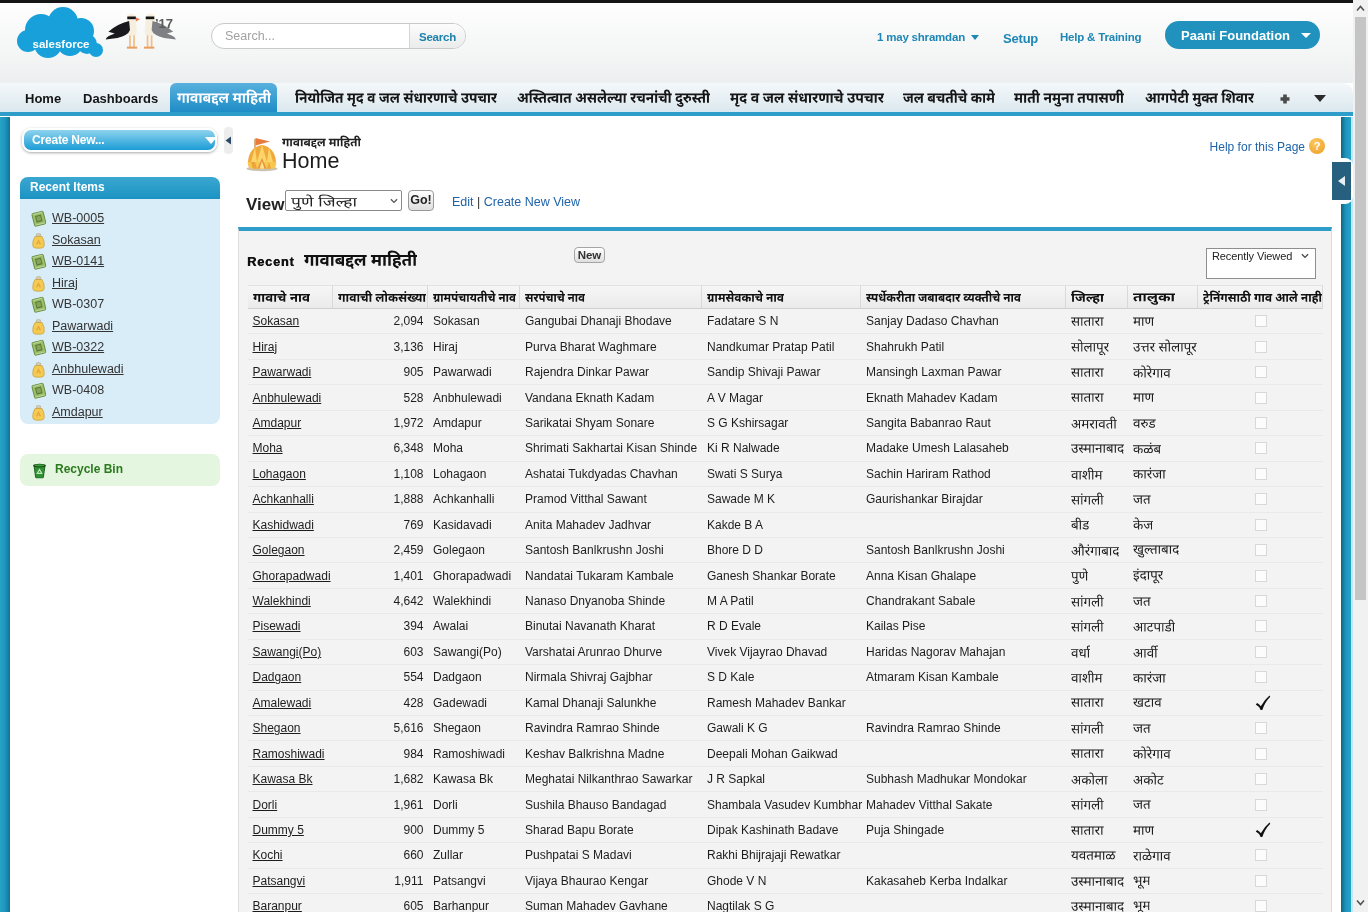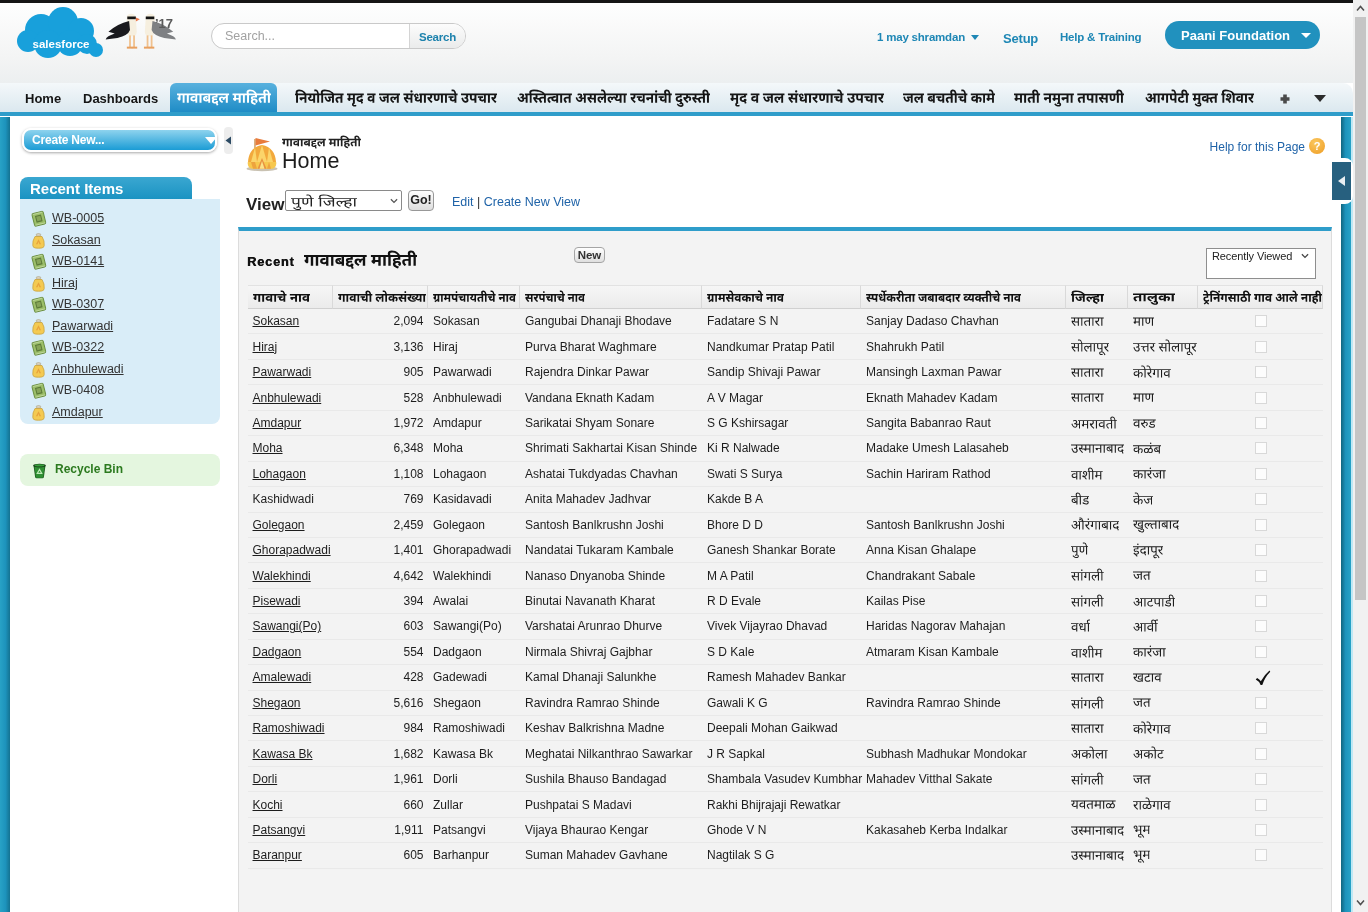--- a/index.html
+++ b/index.html
@@ -104,21 +104,21 @@
     <path d="M8 1 L8 11 L1 6 Z" fill="#e8eef2"></path>
   </svg>
 <div class="abs" style="left:224px;top:127px;width:9px;height:27px;background:#ededed;border-radius:4px"></div>
 <svg class="abs" width="7" height="9" viewBox="0 0 7 9" style="left:225px;top:136px">
     <path d="M6 0.5 L6 8.5 L0.5 4.5 Z" fill="#2c4a63"></path>
   </svg>
 <div class="abs" style="left:22px;top:128px;width:195px;height:24px;border:2px solid #fff;border-radius:9px;background:linear-gradient(#8ed3ee,#1b9cd5);box-shadow:0 1px 3px rgba(0,0,0,.35);color:#fff;font-weight:bold;font-size:12px;letter-spacing:-0.2px">
 <span class="abs" style="left:8px;top:2.5px">Create New...</span>
 <span class="abs" style="left:181px;top:6.5px;width:0;height:0;border-left:6px solid transparent;border-right:6px solid transparent;border-top:7px solid #fff"></span>
   </div>
-<div class="abs" style="left:20px;top:177px;width:172px;height:22px;border-radius:8px 8px 0 0;background:linear-gradient(#3aa7d1,#1b93c2);color:#fff;font-weight:bold;font-size:15px">
+<div class="abs" style="left:20px;top:177px;width:200px;height:22px;border-radius:8px 8px 0 0;background:linear-gradient(#3aa7d1,#1b93c2);color:#fff;font-weight:bold;font-size:12px">
     <span class="abs" style="left:10px;top:3px">Recent Items</span>
   </div>
 <div class="abs" style="left:20px;top:199px;width:200px;height:225px;border-radius:0 0 8px 8px;background:#d9edf8"></div>
 <svg width="18" height="18" viewBox="0 0 18 18" style="position:absolute;left:30px;top:210px">
 <g transform="rotate(-14 9 9)">
 <rect x="3.2" y="2.2" width="11.5" height="13" rx="1.5" fill="#9cbf6a" stroke="#6b8f42" stroke-width="1"></rect>
 <rect x="5.8" y="5" width="6.2" height="7" fill="#5c7a38"></rect>
 <rect x="6.8" y="6.2" width="4.2" height="4.6" fill="#87a558"></rect>
 <path d="M4 3.2 l10 0 M4 14.2 l10 0" stroke="#c8dba8" stroke-width="0.7"></path>
 </g>
@@ -146,21 +146,21 @@
 </svg>
 <span class="abs" style="left:52px;top:275.5px;font-size:12.5px;color:#333;text-decoration:underline">Hiraj</span>
 <svg width="18" height="18" viewBox="0 0 18 18" style="position:absolute;left:30px;top:296.0px">
 <g transform="rotate(-14 9 9)">
 <rect x="3.2" y="2.2" width="11.5" height="13" rx="1.5" fill="#9cbf6a" stroke="#6b8f42" stroke-width="1"></rect>
 <rect x="5.8" y="5" width="6.2" height="7" fill="#5c7a38"></rect>
 <rect x="6.8" y="6.2" width="4.2" height="4.6" fill="#87a558"></rect>
 <path d="M4 3.2 l10 0 M4 14.2 l10 0" stroke="#c8dba8" stroke-width="0.7"></path>
 </g>
   </svg>
-<span class="abs" style="left:52px;top:297.0px;font-size:12.5px;color:#333;text-decoration:underline">WB-0307</span>
+<span class="abs" style="left:52px;top:297.0px;font-size:12.5px;color:#333;">WB-0307</span>
 <svg width="17" height="17" viewBox="0 0 17 17" style="position:absolute;left:30px;top:317.5px">
 <path d="M6.2 2.2 Q8.5 0.8 10.8 2.2 L10.2 4.2 L6.8 4.2 Z" fill="#d9d2be" stroke="#b0a98f" stroke-width="0.7"></path>
 <path d="M5 4.5 h7 q2.8 4.5 2.2 9 q-0.2 2.3 -2.6 2.5 q-3.1 0.4 -6.2 0 q-2.4 -0.2 -2.6 -2.5 q-0.6 -4.5 2.2 -9 Z" fill="#f4ca52" stroke="#c9a23b" stroke-width="0.8"></path>
 <path d="M8.5 7.2 l2.6 5 h-1.7 l-0.9 -2.4 l-0.9 2.4 h-1.7 Z" fill="#e8a33c"></path>
 </svg>
 <span class="abs" style="left:52px;top:318.5px;font-size:12.5px;color:#333;text-decoration:underline">Pawarwadi</span>
 <svg width="18" height="18" viewBox="0 0 18 18" style="position:absolute;left:30px;top:339.0px">
 <g transform="rotate(-14 9 9)">
 <rect x="3.2" y="2.2" width="11.5" height="13" rx="1.5" fill="#9cbf6a" stroke="#6b8f42" stroke-width="1"></rect>
 <rect x="5.8" y="5" width="6.2" height="7" fill="#5c7a38"></rect>
@@ -384,21 +384,36 @@
           <td>Sachin Hariram Rathod</td>
           <td><svg class="dv" width="31.5" height="13.1" viewBox="0 -12.5 31.5 13.1" style="vertical-align:-0.6px;" fill="#1d1d1d">
               <use xlink:href="#g28" href="#g28"></use>
             </svg></td>
           <td><svg class="dv" width="32.7" height="12.3" viewBox="0 -11.6 32.7 12.3" style="vertical-align:-0.7px;" fill="#1d1d1d">
               <use xlink:href="#g29" href="#g29"></use>
             </svg></td>
           <td class="c9"><span class="cb"></span></td>
         </tr>
         <tr>
-          <td class="c1"><span style="">Kashidwadi</span></td>
+          <td class="c1"><span style="text-decoration:underline">Achkanhalli</span></td>
+          <td class="c2">1,888</td>
+          <td>Achkanhalli</td>
+          <td>Pramod Vitthal Sawant</td>
+          <td>Sawade M K</td>
+          <td>Gaurishankar Birajdar</td>
+          <td><svg class="dv" width="32.6" height="13.2" viewBox="0 -12.5 32.6 13.2" style="vertical-align:-0.7px;" fill="#1d1d1d">
+              <use xlink:href="#g30" href="#g30"></use>
+            </svg></td>
+          <td><svg class="dv" width="17.6" height="9.5" viewBox="0 -8.8 17.6 9.5" style="vertical-align:-0.7px;" fill="#1d1d1d">
+              <use xlink:href="#g31" href="#g31"></use>
+            </svg></td>
+          <td class="c9"><span class="cb"></span></td>
+        </tr>
+        <tr>
+          <td class="c1"><span style="text-decoration:underline">Kashidwadi</span></td>
           <td class="c2">769</td>
           <td>Kasidavadi</td>
           <td>Anita Mahadev Jadhvar</td>
           <td>Kakde B A</td>
           <td></td>
           <td><svg class="dv" width="18.3" height="13.0" viewBox="0 -12.5 18.3 13.0" style="vertical-align:-0.5px;" fill="#1d1d1d">
               <use xlink:href="#g32" href="#g32"></use>
             </svg></td>
           <td><svg class="dv" width="20.2" height="13.0" viewBox="0 -12.5 20.2 13.0" style="vertical-align:-0.5px;" fill="#1d1d1d">
               <use xlink:href="#g33" href="#g33"></use>
@@ -564,20 +579,37 @@
           <td>Sushila Bhauso Bandagad</td>
           <td>Shambala Vasudev Kumbhar</td>
           <td>Mahadev Vitthal Sakate</td>
           <td><svg class="dv" width="32.6" height="13.2" viewBox="0 -12.5 32.6 13.2" style="vertical-align:-0.7px;" fill="#1d1d1d">
               <use xlink:href="#g30" href="#g30"></use>
             </svg></td>
           <td><svg class="dv" width="17.6" height="9.5" viewBox="0 -8.8 17.6 9.5" style="vertical-align:-0.7px;" fill="#1d1d1d">
               <use xlink:href="#g31" href="#g31"></use>
             </svg></td>
           <td class="c9"><span class="cb"></span></td>
+        </tr>
+        <tr>
+          <td class="c1"><span style="text-decoration:underline">Dummy 5</span></td>
+          <td class="c2">900</td>
+          <td>Dummy 5</td>
+          <td>Sharad Bapu Borate</td>
+          <td>Dipak Kashinath Badave</td>
+          <td>Puja Shingade</td>
+          <td><svg class="dv" width="32.6" height="9.5" viewBox="0 -8.8 32.6 9.5" style="vertical-align:-0.7px;" fill="#1d1d1d">
+              <use xlink:href="#g19" href="#g19"></use>
+            </svg></td>
+          <td><svg class="dv" width="21.2" height="9.3" viewBox="0 -8.8 21.2 9.3" style="vertical-align:-0.5px;" fill="#1d1d1d">
+              <use xlink:href="#g20" href="#g20"></use>
+            </svg></td>
+          <td class="c9"><svg width="16" height="15.5" viewBox="0 0 15 15" style="vertical-align:-3px;margin-left:4px">
+              <path d="M0.5 9.2 L1.8 7.8 Q4.2 9 5.4 11 Q8.6 4.8 13.8 0.5 L14.5 1.8 Q9.5 6.8 6.8 14.5 L5.2 14.5 Q3.8 10.8 0.5 9.2 Z" fill="#111"></path>
+            </svg></td>
         </tr>
         <tr>
           <td class="c1"><span style="text-decoration:underline">Kochi</span></td>
           <td class="c2">660</td>
           <td>Zullar</td>
           <td>Pushpatai S Madavi</td>
           <td>Rakhi Bhijrajaji Rewatkar</td>
           <td></td>
           <td><svg class="dv" width="44.5" height="9.5" viewBox="0 -8.8 44.5 9.5" style="vertical-align:-0.7px;" fill="#1d1d1d">
               <use xlink:href="#g44" href="#g44"></use>

